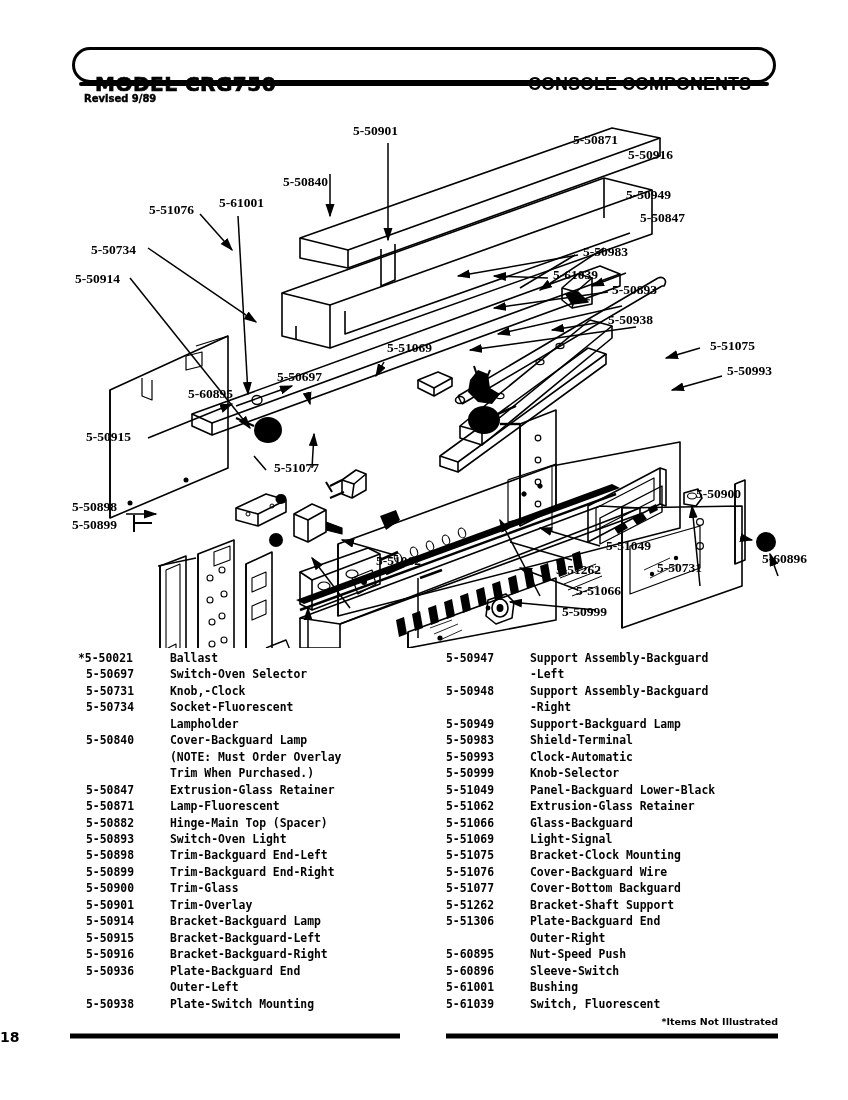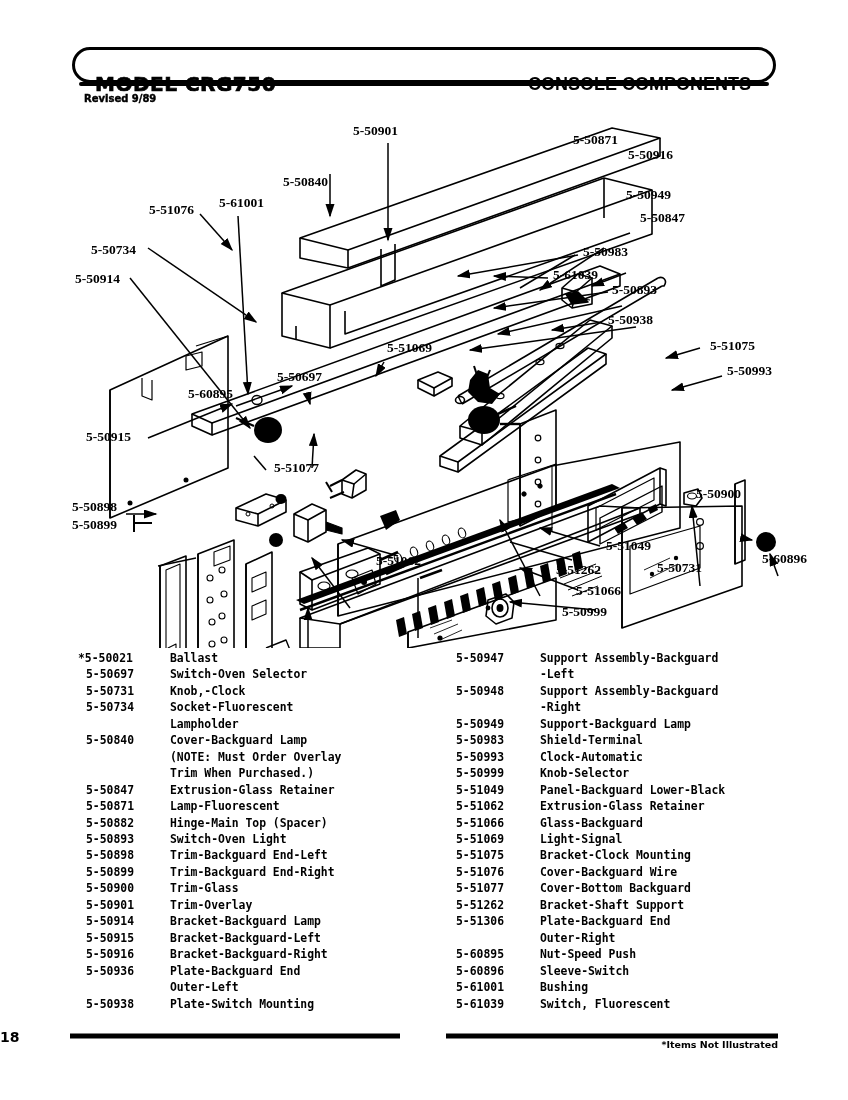--- a/index.html
+++ b/index.html
@@ -99,42 +99,41 @@
   .parts-col {
     position: absolute;
     top: 0;
     font-family: "DejaVu Sans Mono", monospace;
     font-weight: bold;
     font-size: 11.4px;
     line-height: 16.45px;
     white-space: pre;
   }
   #parts-col-left  { left: 86px;  width: 340px; }
-  #parts-col-right { left: 456px; width: 360px; }
+  #parts-col-right { left: 446px; width: 360px; }
 
   .part-row { display: block; white-space: pre; }
   .pn {
     display: inline-block;
     width: 84px;
     text-align: left;
   }
   .pn.star { margin-left: -8px; width: 92px; }
   .pdesc { display: inline-block; }
   .cont .pn { visibility: hidden; }
 
   
   #footnote {
     position: absolute;
     right: 70px;
     top: 1016px;
     font-family: "DejaVu Sans", sans-serif;
     font-weight: bold;
     font-size: 9.5px;
     white-space: nowrap;
-    margin-top: 23px;
   }
   #footer-rule { position: absolute; left: 0; top: 1028px; width: 848px; height: 24px; }
   #page-number {
     position: absolute;
     left: 0; top: 1029px; width: 848px;
     text-align: left;
     font-family: "DejaVu Sans", sans-serif;
     font-weight: bold;
     font-size: 14px;
   }

